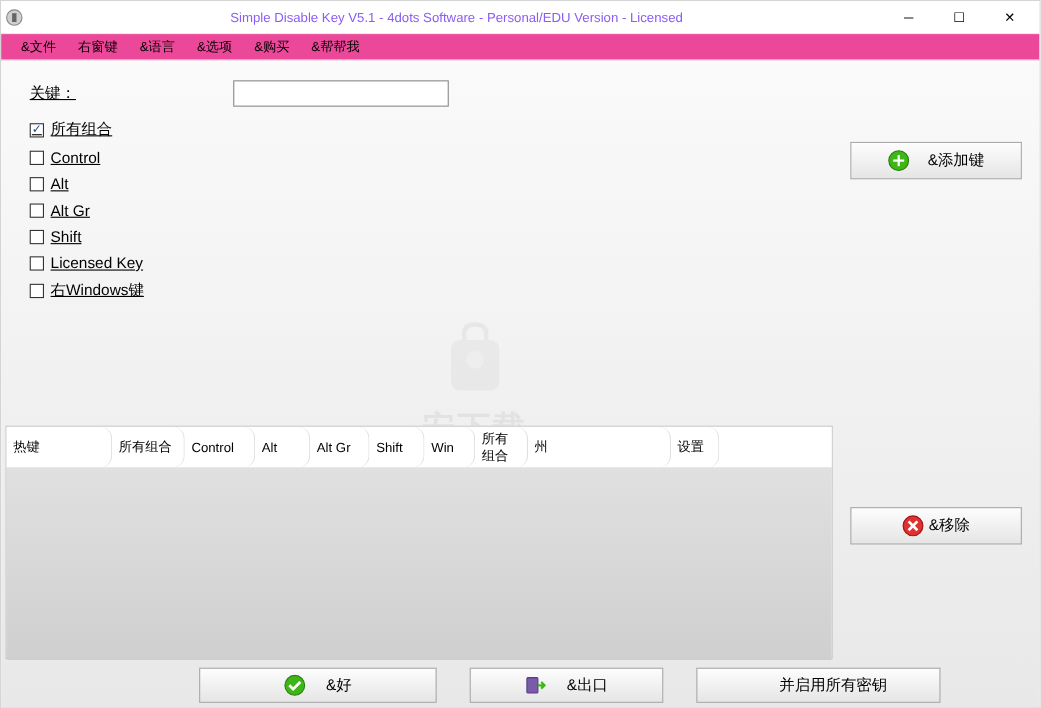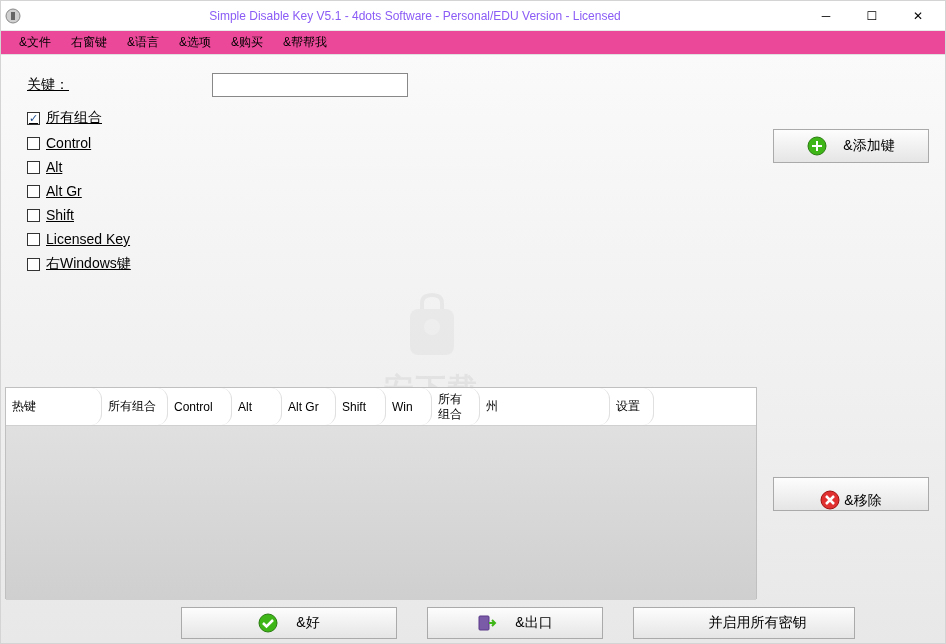--- a/index.html
+++ b/index.html
@@ -139,26 +139,25 @@
     }
     .remove-button {
       position: absolute;
       right: 16px;
       top: 406px;
       width: 156px;
       height: 34px;
       background: linear-gradient(to bottom, #fdfdfd, #e5e5e5);
       border: 1px solid #aaa;
       display: flex;
-      align-items: flex-end;
+      align-items: center;
       justify-content: center;
       gap: 4px;
       cursor: pointer;
       font-size: 14px;
-      margin-top: 16px;
     }
     .table-area {
       position: absolute;
       left: 4px;
       top: 332px;
       width: 752px;
       height: 212px;
       background: #fff;
       border: 1px solid #c0c0c0;
     }

